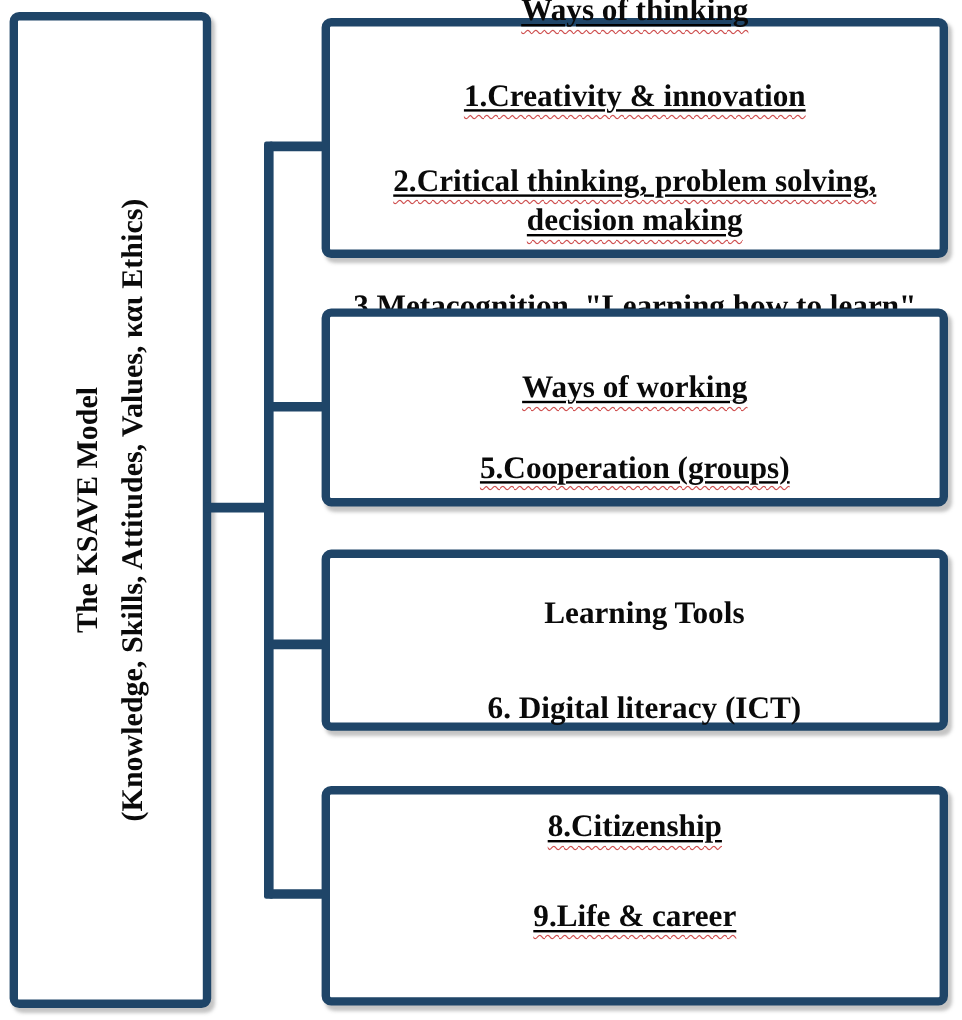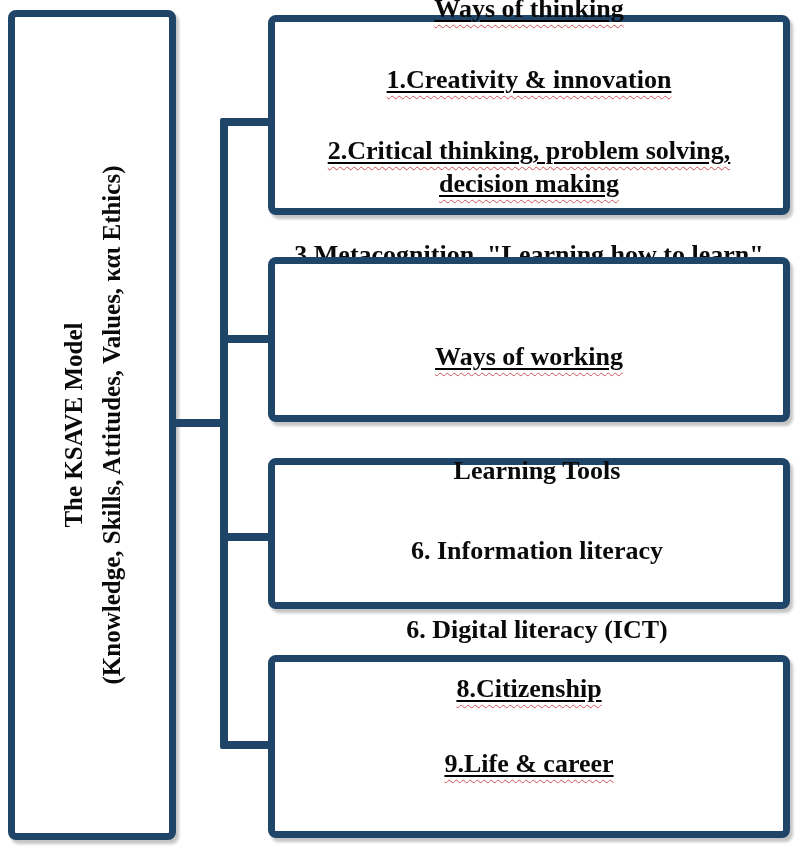--- a/index.html
+++ b/index.html
@@ -103,28 +103,28 @@
     </div>
     <div class="item">
       <span class="ul"><span class="sq">3.Metacognition, "Learning how to learn"</span></span>
     </div>
   </div>
 
   <div class="box cat-box" style="top:257px;height:165px;">
     <div class="heading">
       <span class="ul"><span class="sq">Ways of working</span></span>
     </div>
+    <div class="item">
+      <span class="ul"><span class="sq">5.Cooperation (groups)</span></span>
+    </div>
   </div>
 
   <div class="box cat-box" style="top:458px;height:151px;gap:13px;padding-left:24px;">
     <div class="heading">
       <span>Learning Tools</span>
-    </div>
-    <div class="item">
-      <span>6. Information literacy</span>
     </div>
     <div class="item">
       <span>6. Digital literacy (ICT)</span>
     </div>
   </div>
 
   <div class="box cat-box" style="top:655px;height:183px;gap:8px;">
     <div class="item">
       <span class="ul"><span class="sq">8.Citizenship</span></span>
     </div>

